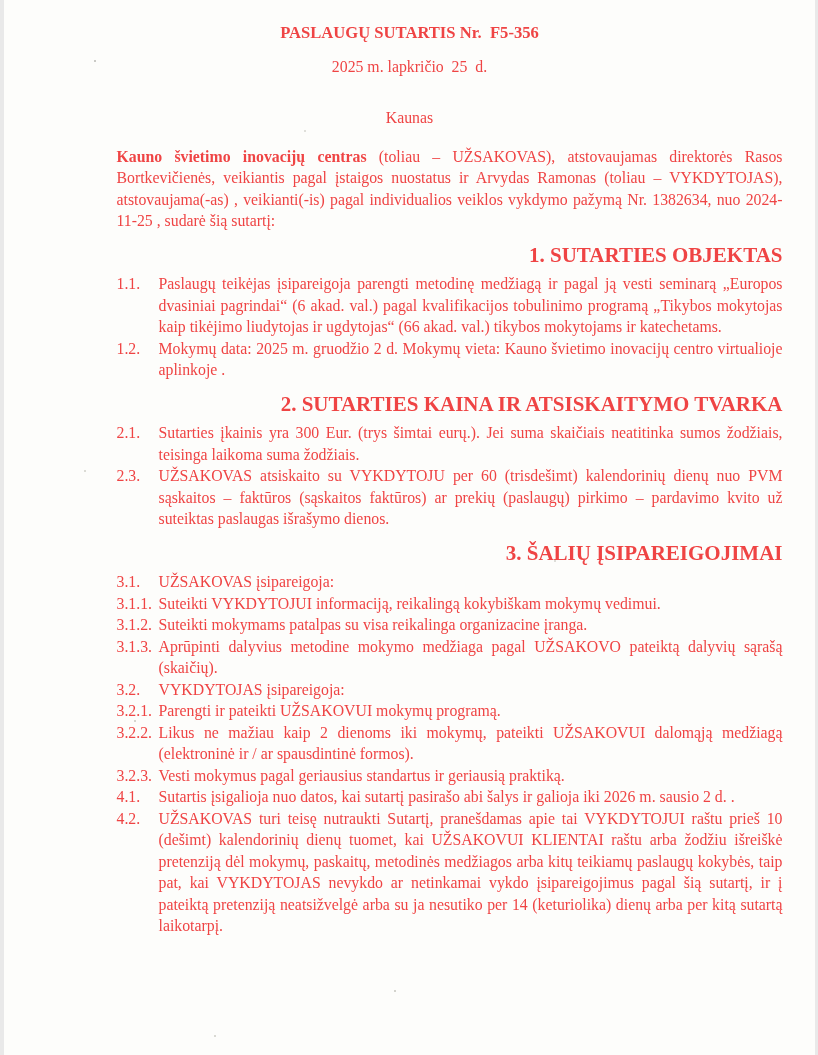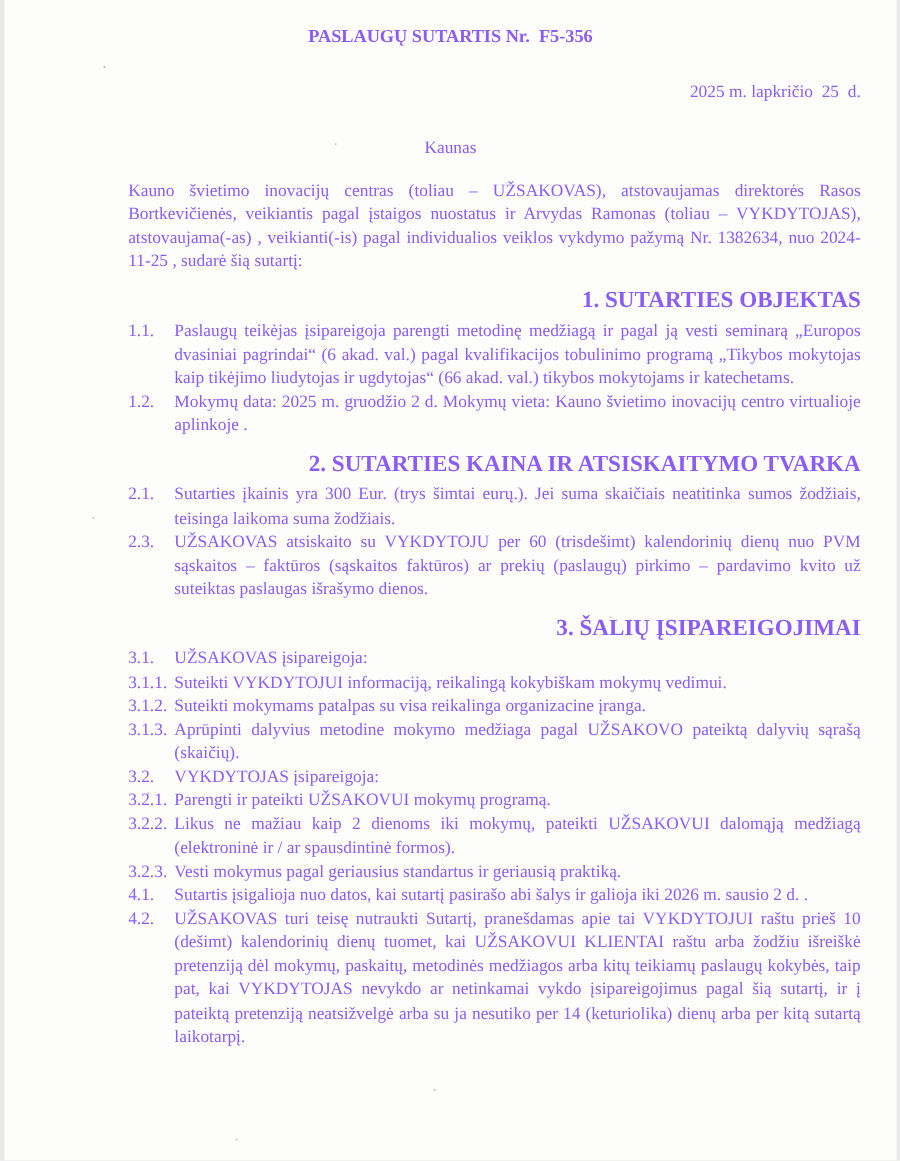--- a/index.html
+++ b/index.html
@@ -1,47 +1,47 @@
 <!DOCTYPE html>
 <html lang="lt"><head>
 <meta charset="utf-8">
 <style>
   html,body{margin:0;padding:0;background:#e9e9e9;}
   .page{
     position:relative;
     width:811px;height:1055px;
     margin:0 auto;
     background:#fdfdfb;
-    color:#8b5cf6;
+    color:#ef4444;
     font-family:"Liberation Serif","DejaVu Serif",serif;
     font-size:15.8px;
     line-height:21.5px;
     box-sizing:border-box;
     padding:22px 32px 0 113px;
     overflow:hidden;
   }
   .title{
     text-align:center;
     font-weight:bold;
     font-size:16.6px;
     white-space:pre-wrap;
     margin:0 0 0 -80px; 
   }
   .dateline{
     text-align:center;
     white-space:pre-wrap;
     margin-left:-80px;
     margin-top:30px;
   }
-  .date{margin-top:29px;text-align:right;}
+  .date{margin-top:12px;}
   .intro{
     margin:17px 0 0 0;
     text-align:justify;
   }
-  .intro b{font-weight:normal;}
+  .intro b{font-weight:bold;}
   h2{
     font-size:21px;
     font-weight:bold;
     text-align:right;
     margin:13px 0 7px 0;
     line-height:21.5px;
   }
   .item{
     display:flex;
     margin:0;

